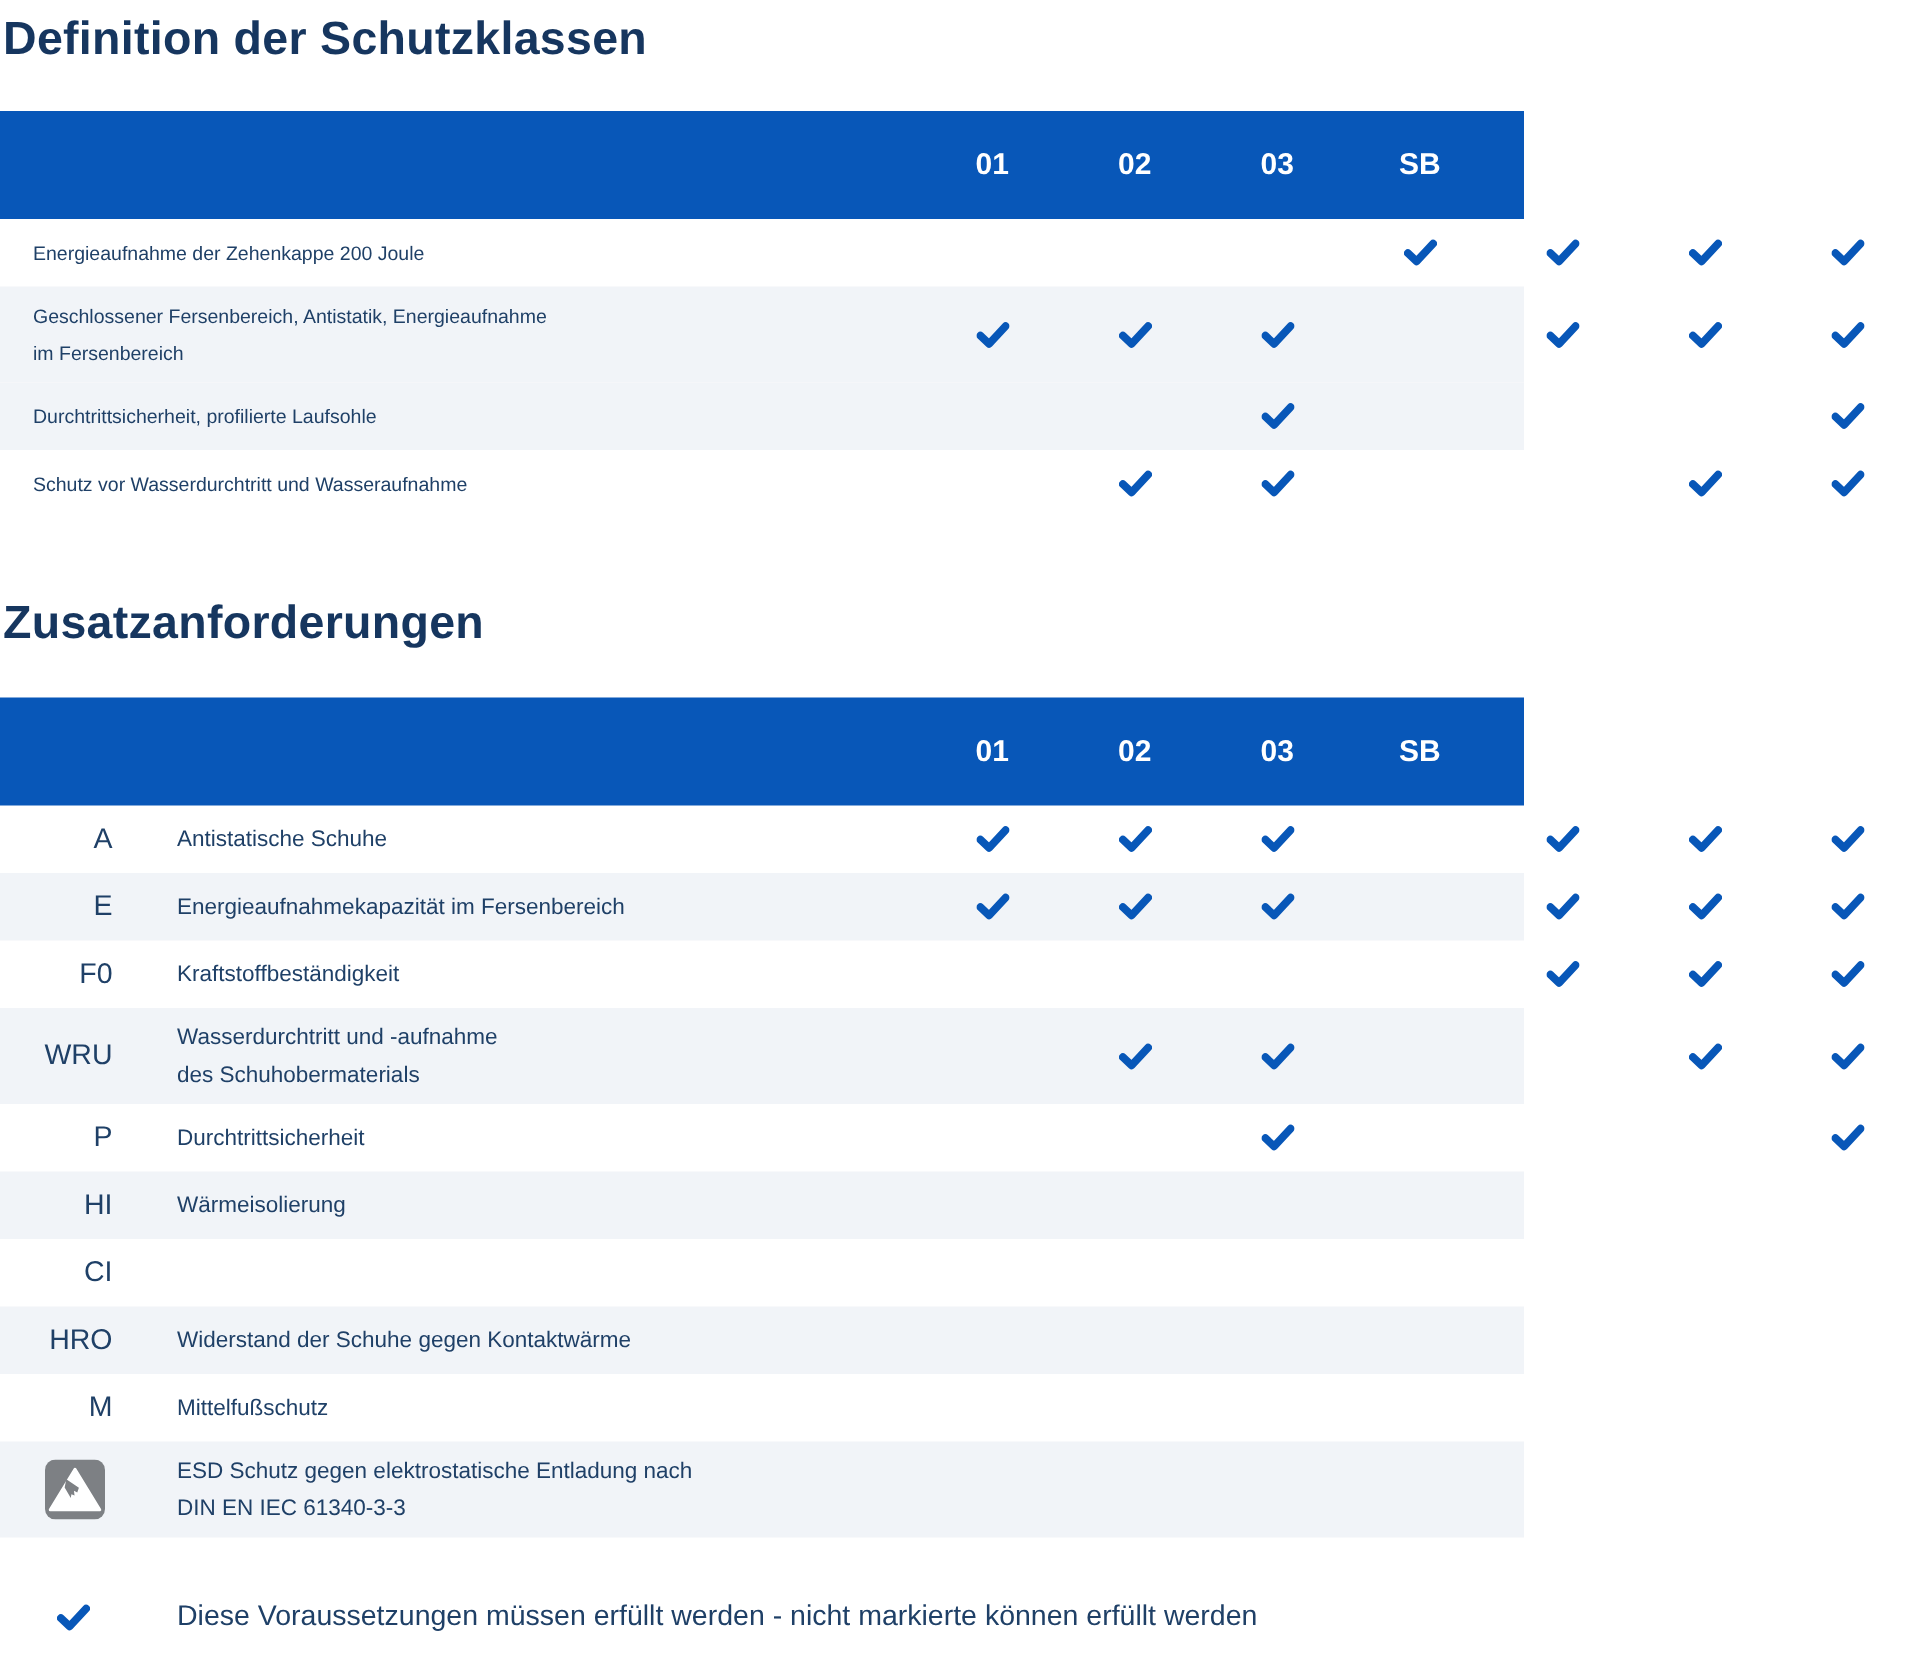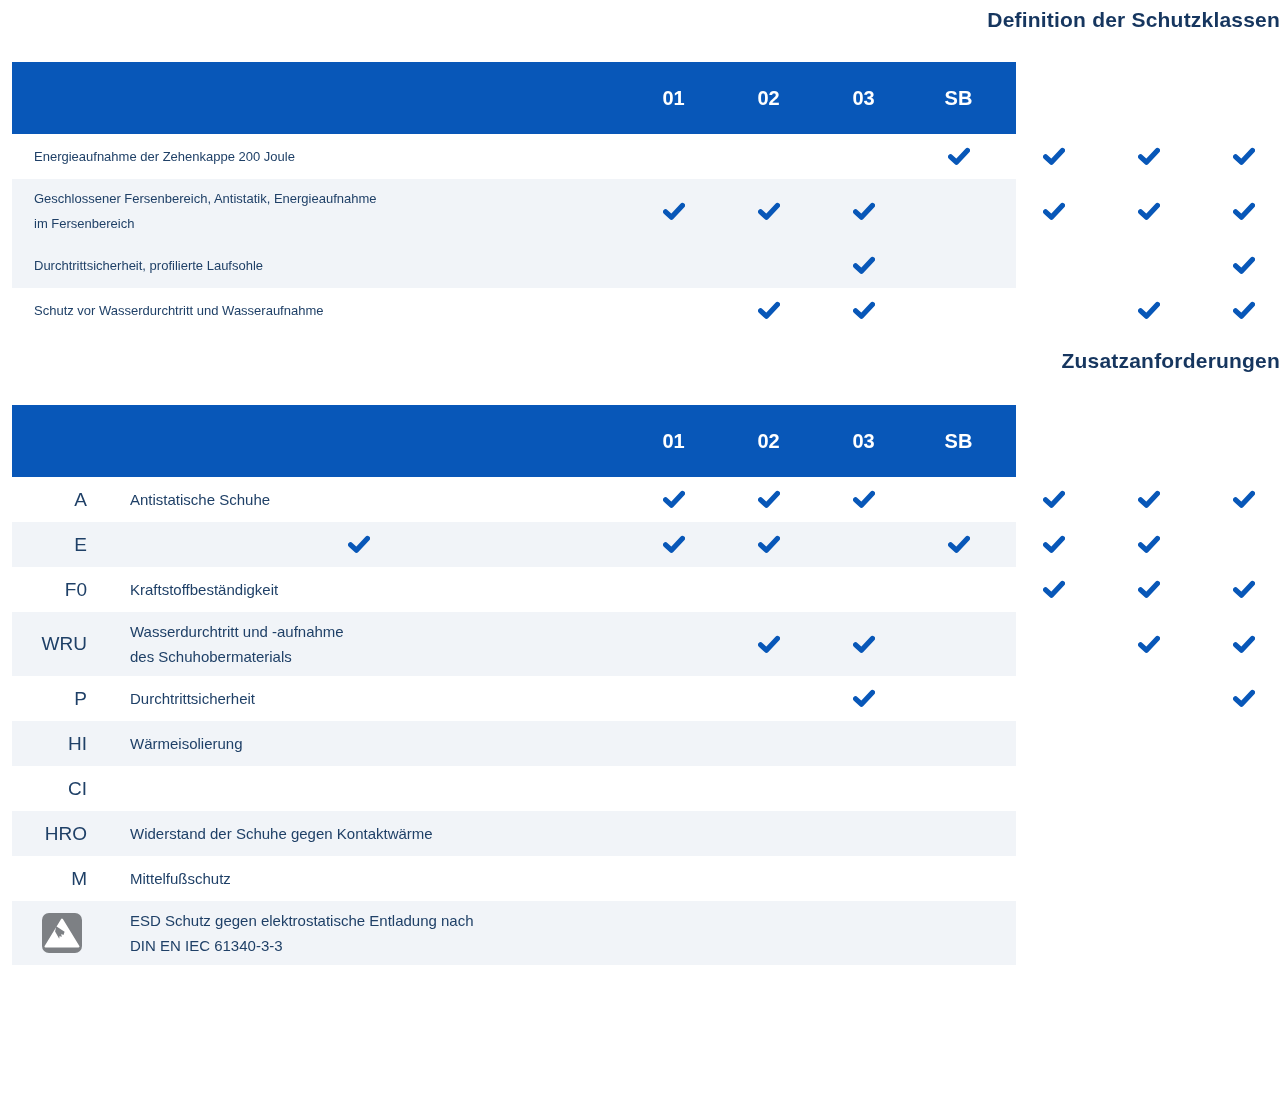--- a/index.html
+++ b/index.html
@@ -16,28 +16,27 @@
     width:1280px;
     min-height:1108px;
     background:#ffffff;
     font-family:"Liberation Sans","DejaVu Sans",sans-serif;
     color:var(--text-navy);
   }
   .page{width:1280px;}
   .title{
     margin:8px 0 0 0;
     padding-left:2px;
-    font-size:21px;
+    font-size:31px;
     font-weight:bold;
     color:var(--title-navy);
     letter-spacing:0.2px;
-    text-align:right;
-  }
-  .title2{margin-top:16px;}
-  .tbl{width:1016px;padding-left:12px;}
+  }
+  .title2{margin-top:52px;}
+  .tbl{width:1016px;}
   .t1{margin-top:30px;}
   .t2{margin-top:32px;}
   .row{
     display:grid;
     align-items:center;
   }
   .t1cols{grid-template-columns:614px repeat(6,95px) 96px;}
   .t2cols{grid-template-columns:80px 534px repeat(6,95px) 96px;}
   .thead{
     height:72px;
@@ -262,20 +261,21 @@
           </svg>
         </div>
         <div class="cc">
           <svg class="check" width="22" height="19" viewBox="0 0 22 19">
             <path d="M2.6 9.8 L8.4 15.2 L19.4 3.4" fill="none" stroke="var(--check-blue)" stroke-width="5.2" stroke-linecap="round" stroke-linejoin="round"></path>
           </svg>
         </div>
       </div>
       <div class="row trow t2cols alt">
         <div class="code">E</div>
+        <div class="lbl2">Energieaufnahmekapazität im Fersenbereich</div>
         <div class="cc">
           <svg class="check" width="22" height="19" viewBox="0 0 22 19">
             <path d="M2.6 9.8 L8.4 15.2 L19.4 3.4" fill="none" stroke="var(--check-blue)" stroke-width="5.2" stroke-linecap="round" stroke-linejoin="round"></path>
           </svg>
         </div>
         <div class="cc">
           <svg class="check" width="22" height="19" viewBox="0 0 22 19">
             <path d="M2.6 9.8 L8.4 15.2 L19.4 3.4" fill="none" stroke="var(--check-blue)" stroke-width="5.2" stroke-linecap="round" stroke-linejoin="round"></path>
           </svg>
         </div>
@@ -427,14 +427,22 @@
         <div class="cc"></div>
         <div class="cc"></div>
         <div class="cc"></div>
         <div class="cc"></div>
         <div class="cc"></div>
         <div class="cc"></div>
         <div class="cc"></div>
       </div>
     </section>
 
+  <div class="legend">
+    <span class="legend-check">
+        <svg class="check" width="22" height="19" viewBox="0 0 22 19">
+          <path d="M2.6 9.8 L8.4 15.2 L19.4 3.4" fill="none" stroke="var(--check-blue)" stroke-width="5.2" stroke-linecap="round" stroke-linejoin="round"></path>
+        </svg>
+      </span>
+    <span class="legend-text">Diese Voraussetzungen müssen erfüllt werden - nicht markierte können erfüllt werden</span>
+  </div>
 
 </div>
 
 </body></html>

